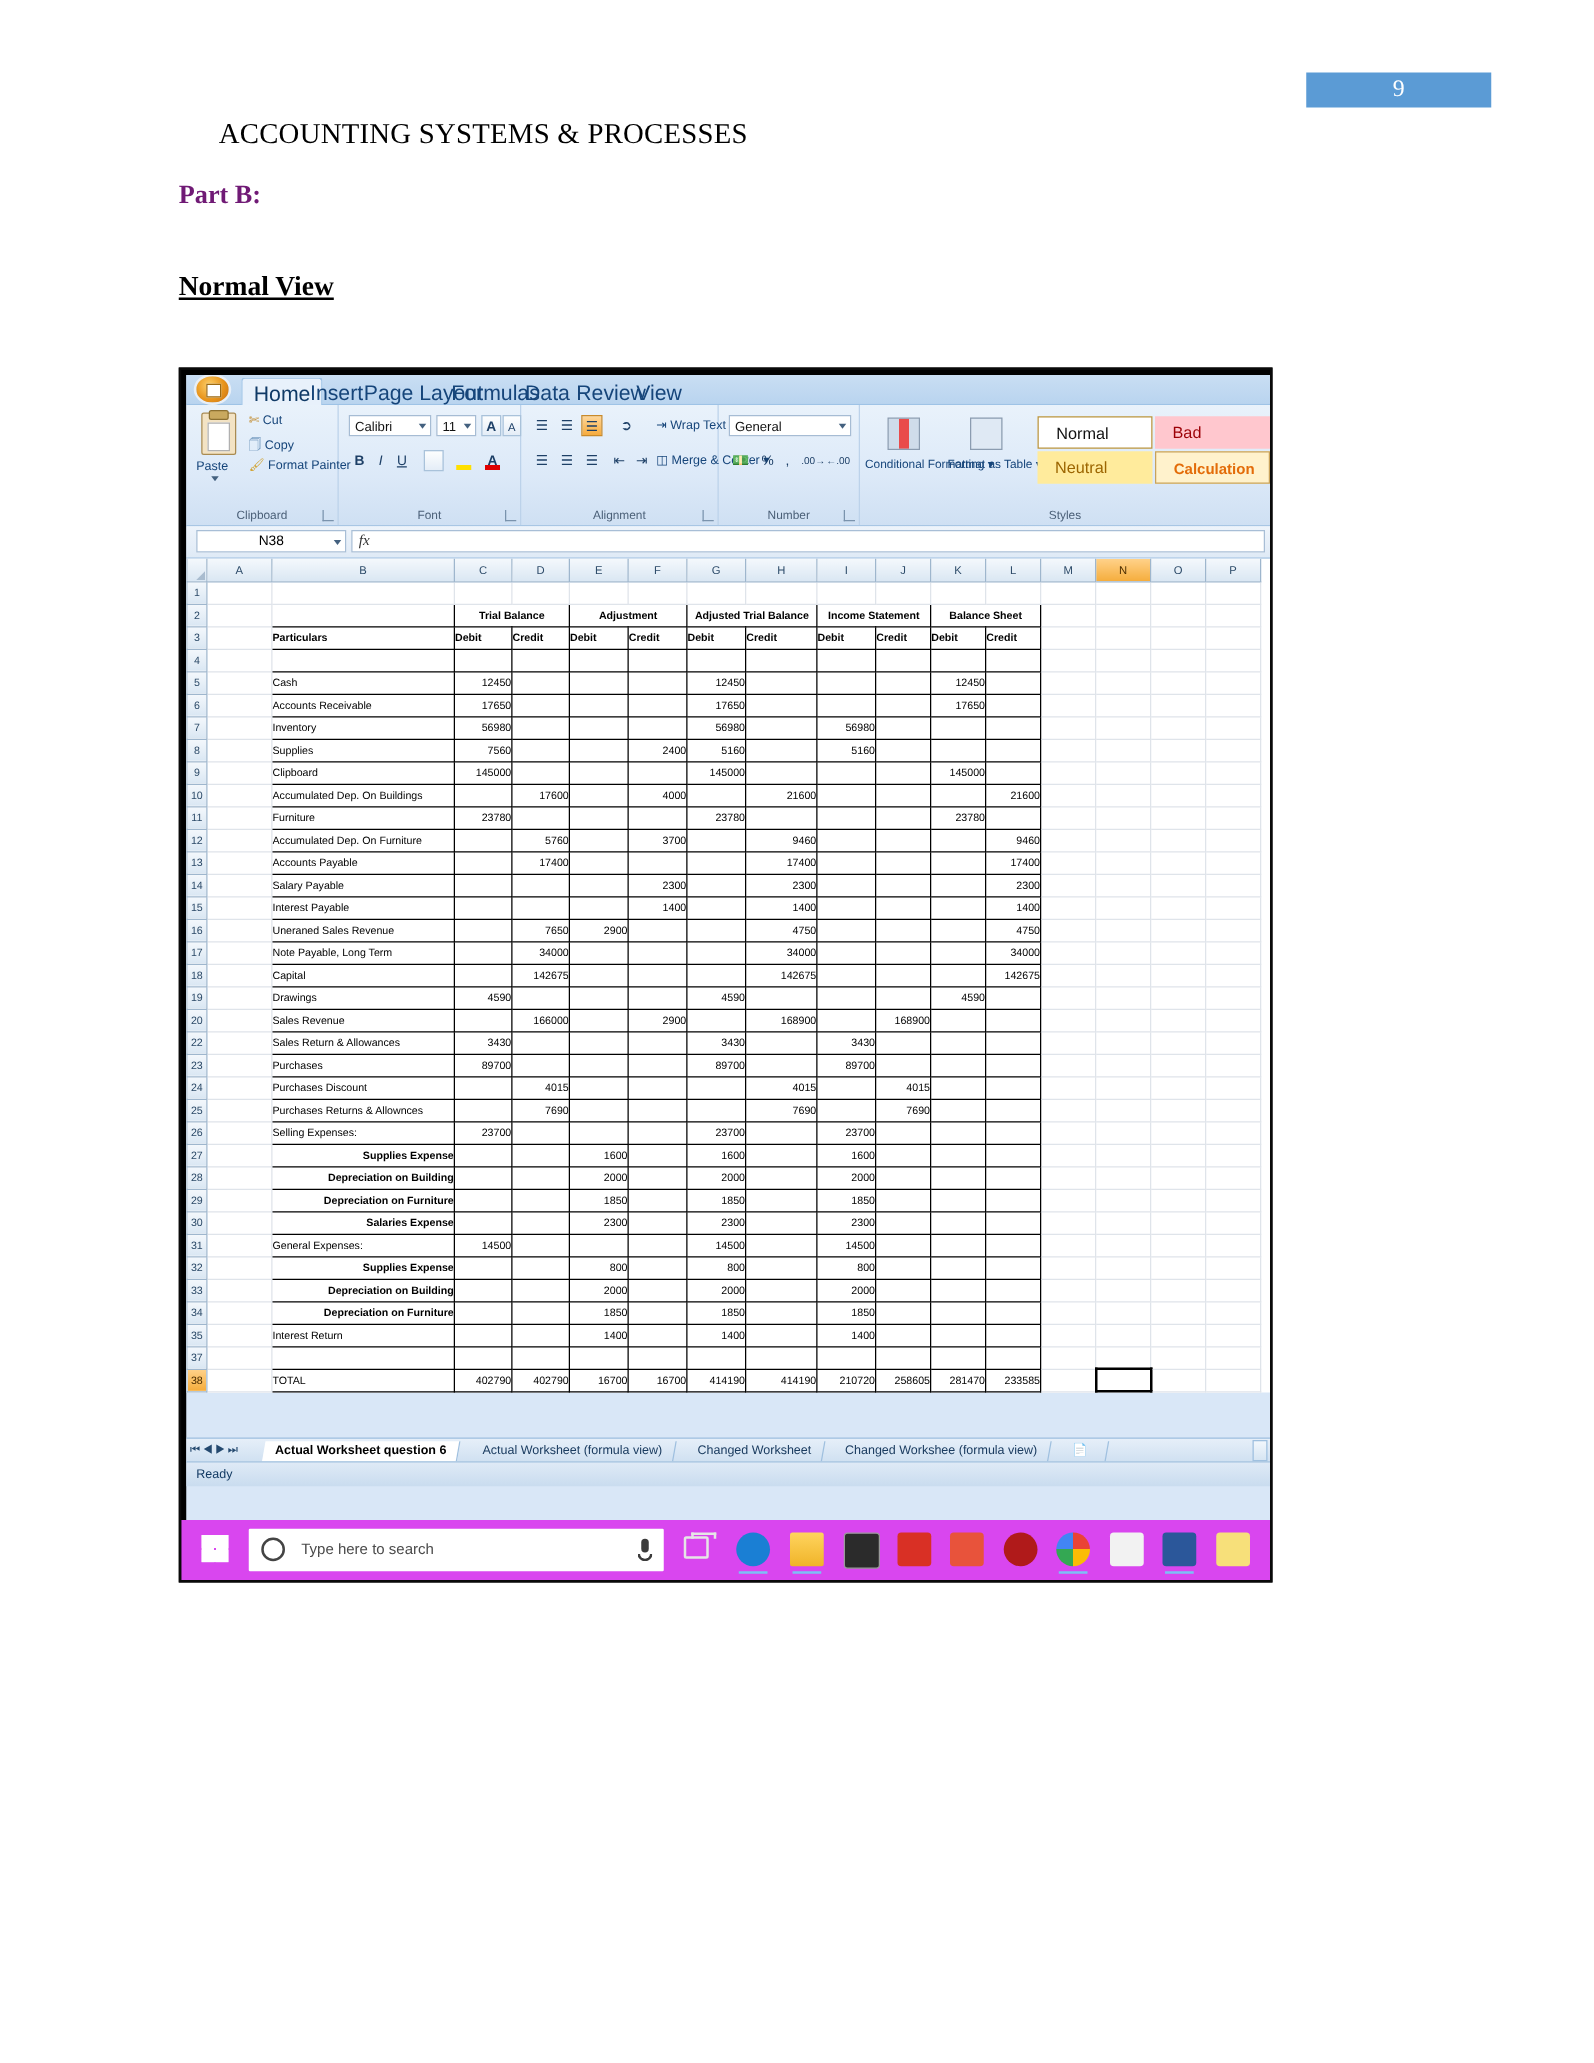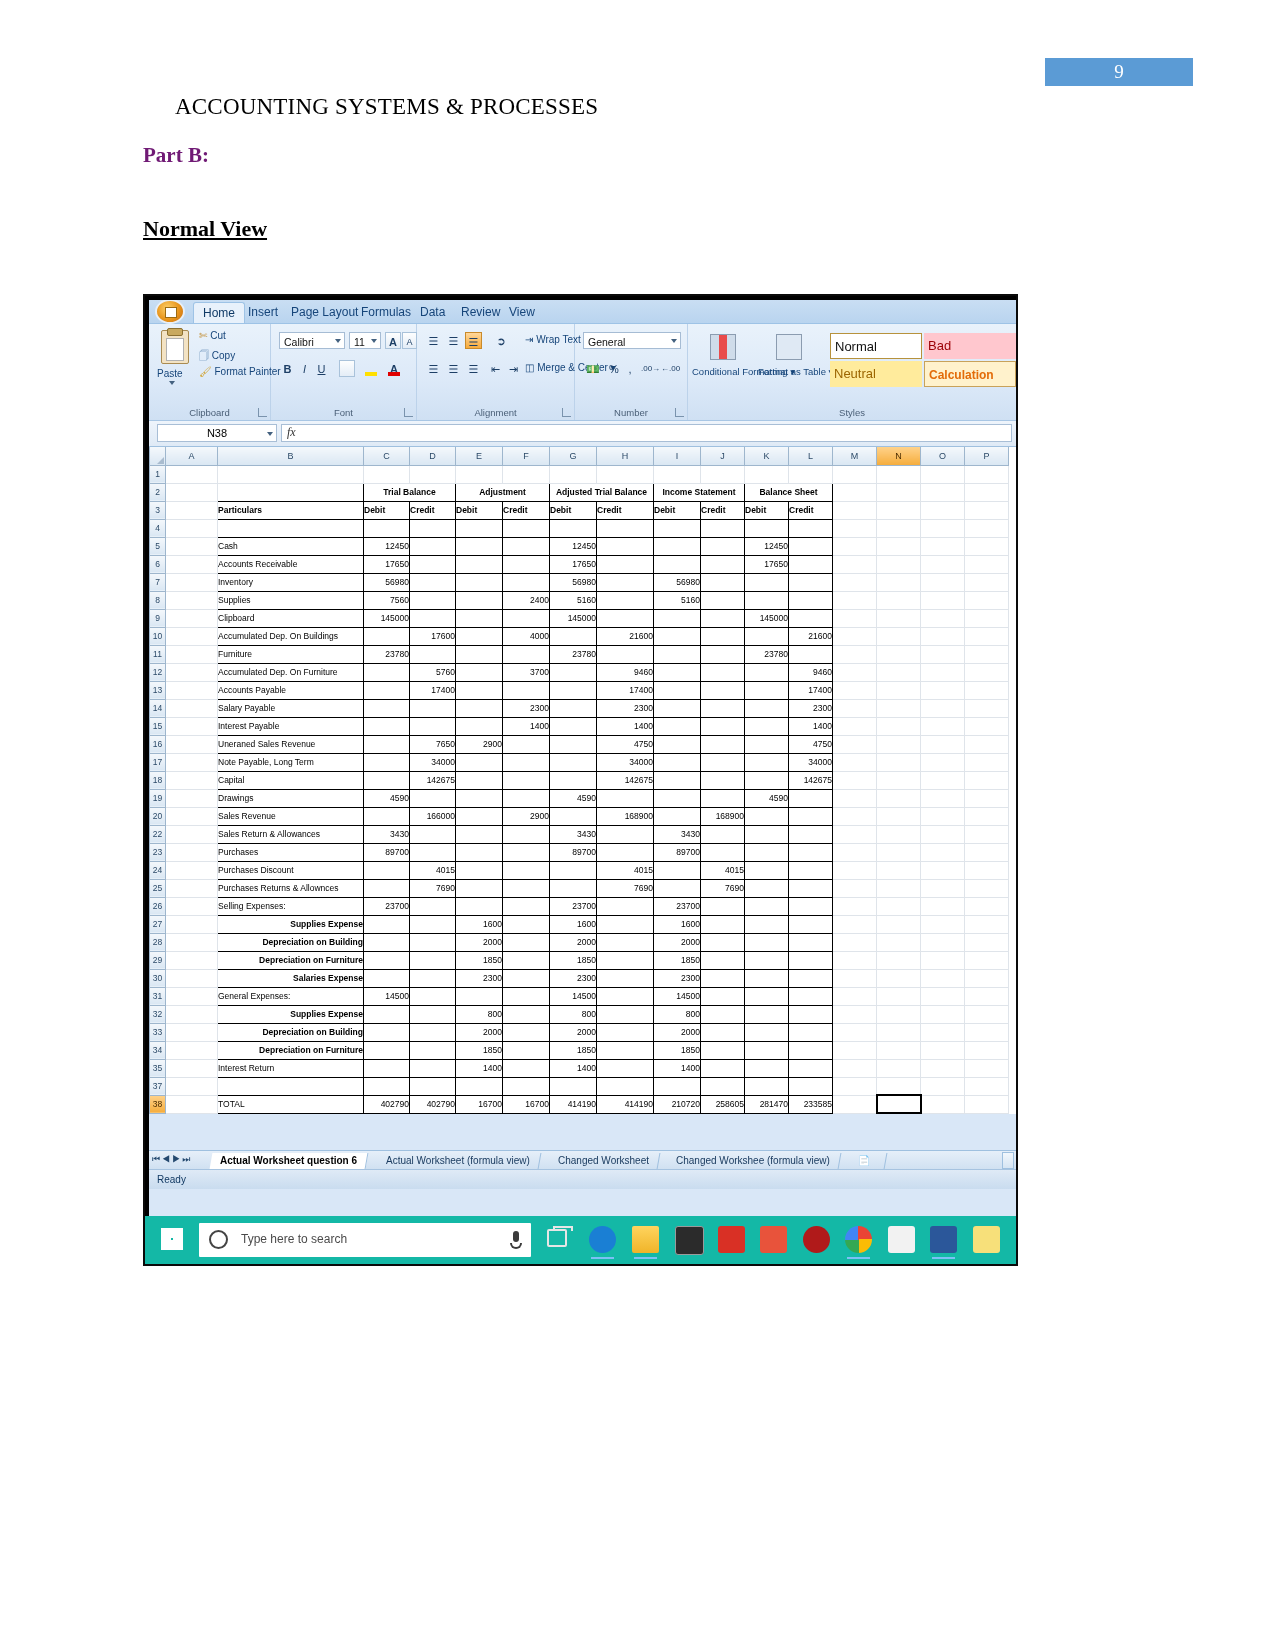--- a/index.html
+++ b/index.html
@@ -104,21 +104,21 @@
     position: absolute;
     left: 8px; top: 6px;
     width: 12px; height: 11px;
     background: #fff;
     border: 1px solid #9c6a12;
     box-sizing: border-box;
   }
   .rb-tab {
     position: absolute;
     top: 3px;
-    font-size: 12px;
+    font-size: 17px;
     color: #16457a;
     padding: 2px 7px;
     white-space: nowrap;
   }
   .rb-tab.active {
     background: #e8f1fb;
     border: 1px solid #9ec3e6;
     border-bottom: none;
     border-radius: 3px 3px 0 0;
     color: #103a66;
@@ -216,21 +216,21 @@
     color: #1d3f66;
     line-height: 18px;
   }
   .sqbtn.plain { background: transparent; border: none; }
 
   .style-cell {
     position: absolute;
     box-sizing: border-box;
     font-size: 13px;
     line-height: 26px;
-    padding-left: 4px;
+    padding-left: 14px;
     font-family: "Liberation Sans", sans-serif;
   }
   .style-normal { background:#ffffff; border:1px solid #b7923c; color:#111; }
   .style-bad    { background:#ffc7ce; color:#9c0006; }
   .style-neutral{ background:#ffeb9c; color:#9c6500; }
   .style-calc   { background:#fff2cc; border:1px solid #c8a25a; color:#e36c09; font-weight:bold; }
 
   .cf-icon {
     position:absolute;
     width:24px;height:24px;
@@ -423,21 +423,21 @@
     box-sizing: border-box;
   }
 
   
   .taskbar {
     position: absolute;
     left: 0;
     bottom: 0;
     width: 871px;
     height: 48px;
-    background: #14b8a6;
+    background: #d946ef;
   }
   .tb-start {
     position: absolute;
     left: 16px; top: 12px;
     width: 22px; height: 22px;
     background:
       linear-gradient(to right, #ffffff 0 46%, transparent 46% 54%, #ffffff 54% 100%),
       linear-gradient(to bottom, #ffffff 0 46%, transparent 46% 54%, #ffffff 54% 100%);
     -webkit-mask: linear-gradient(#000,#000);
   }

